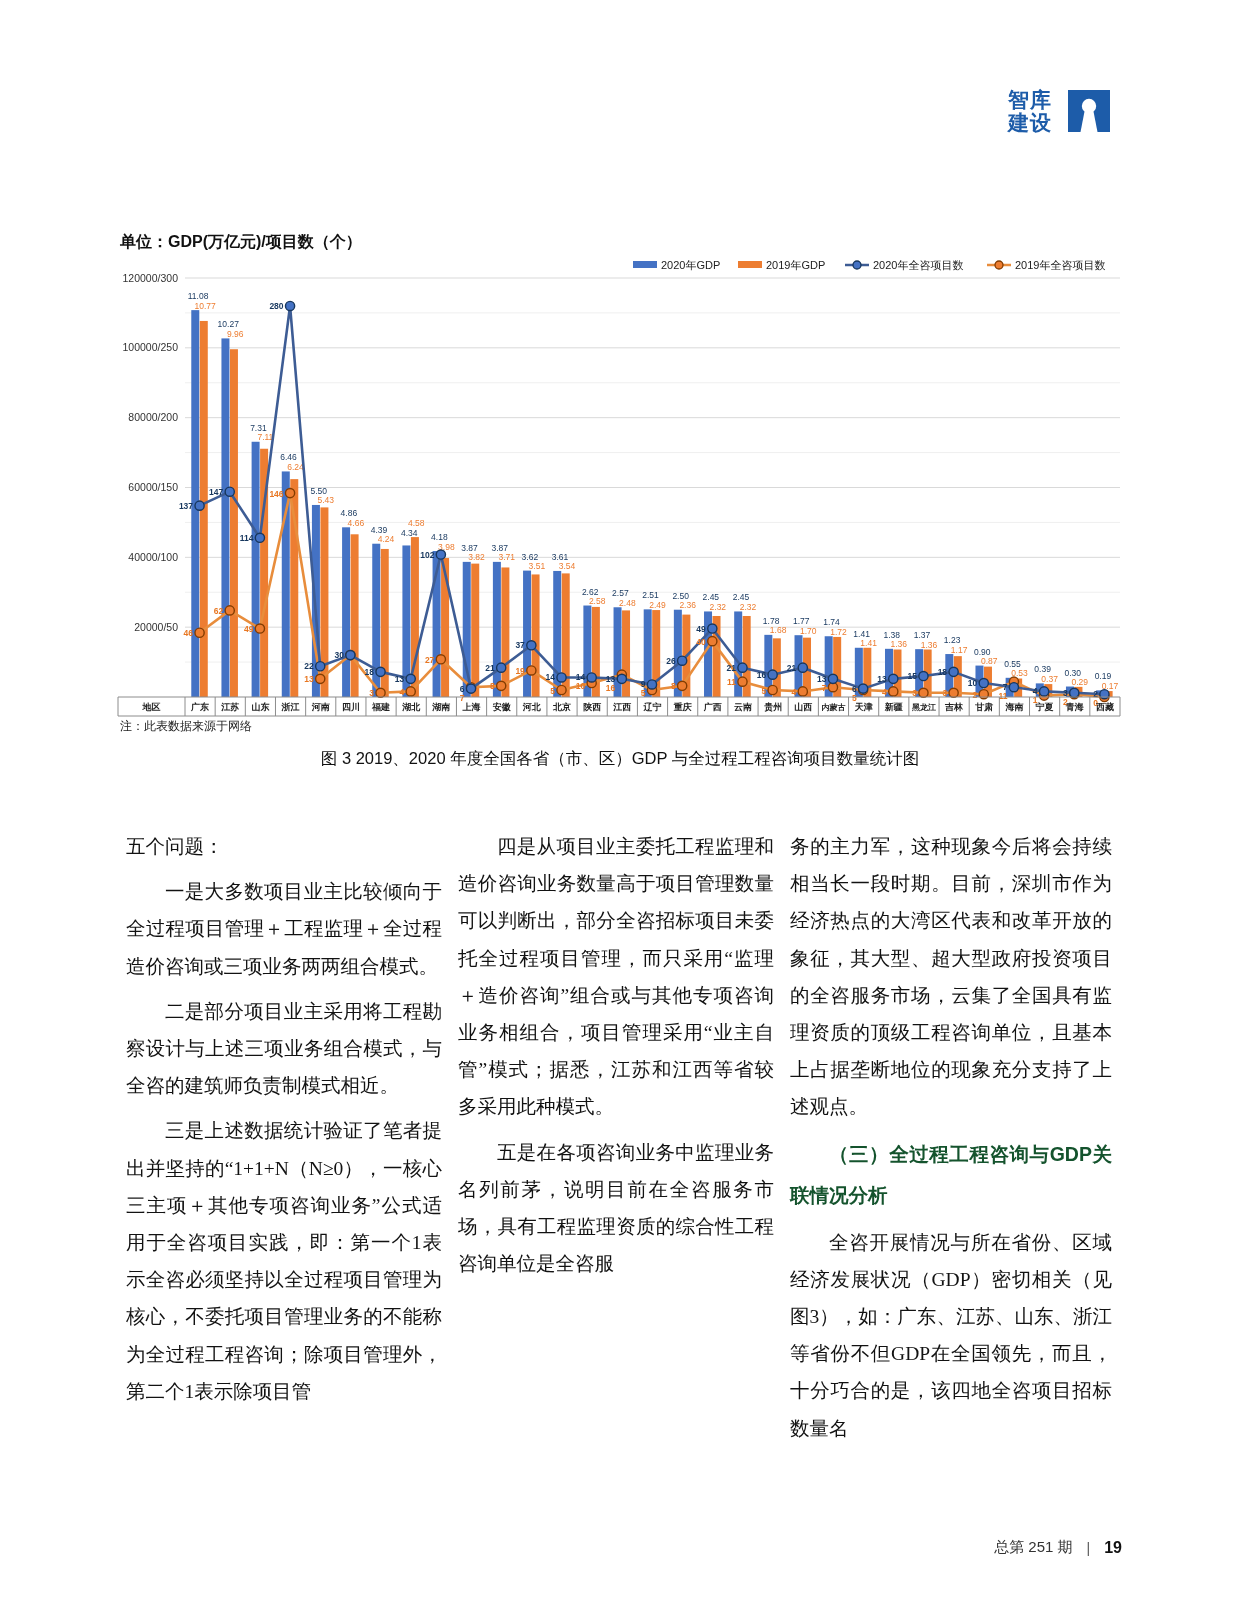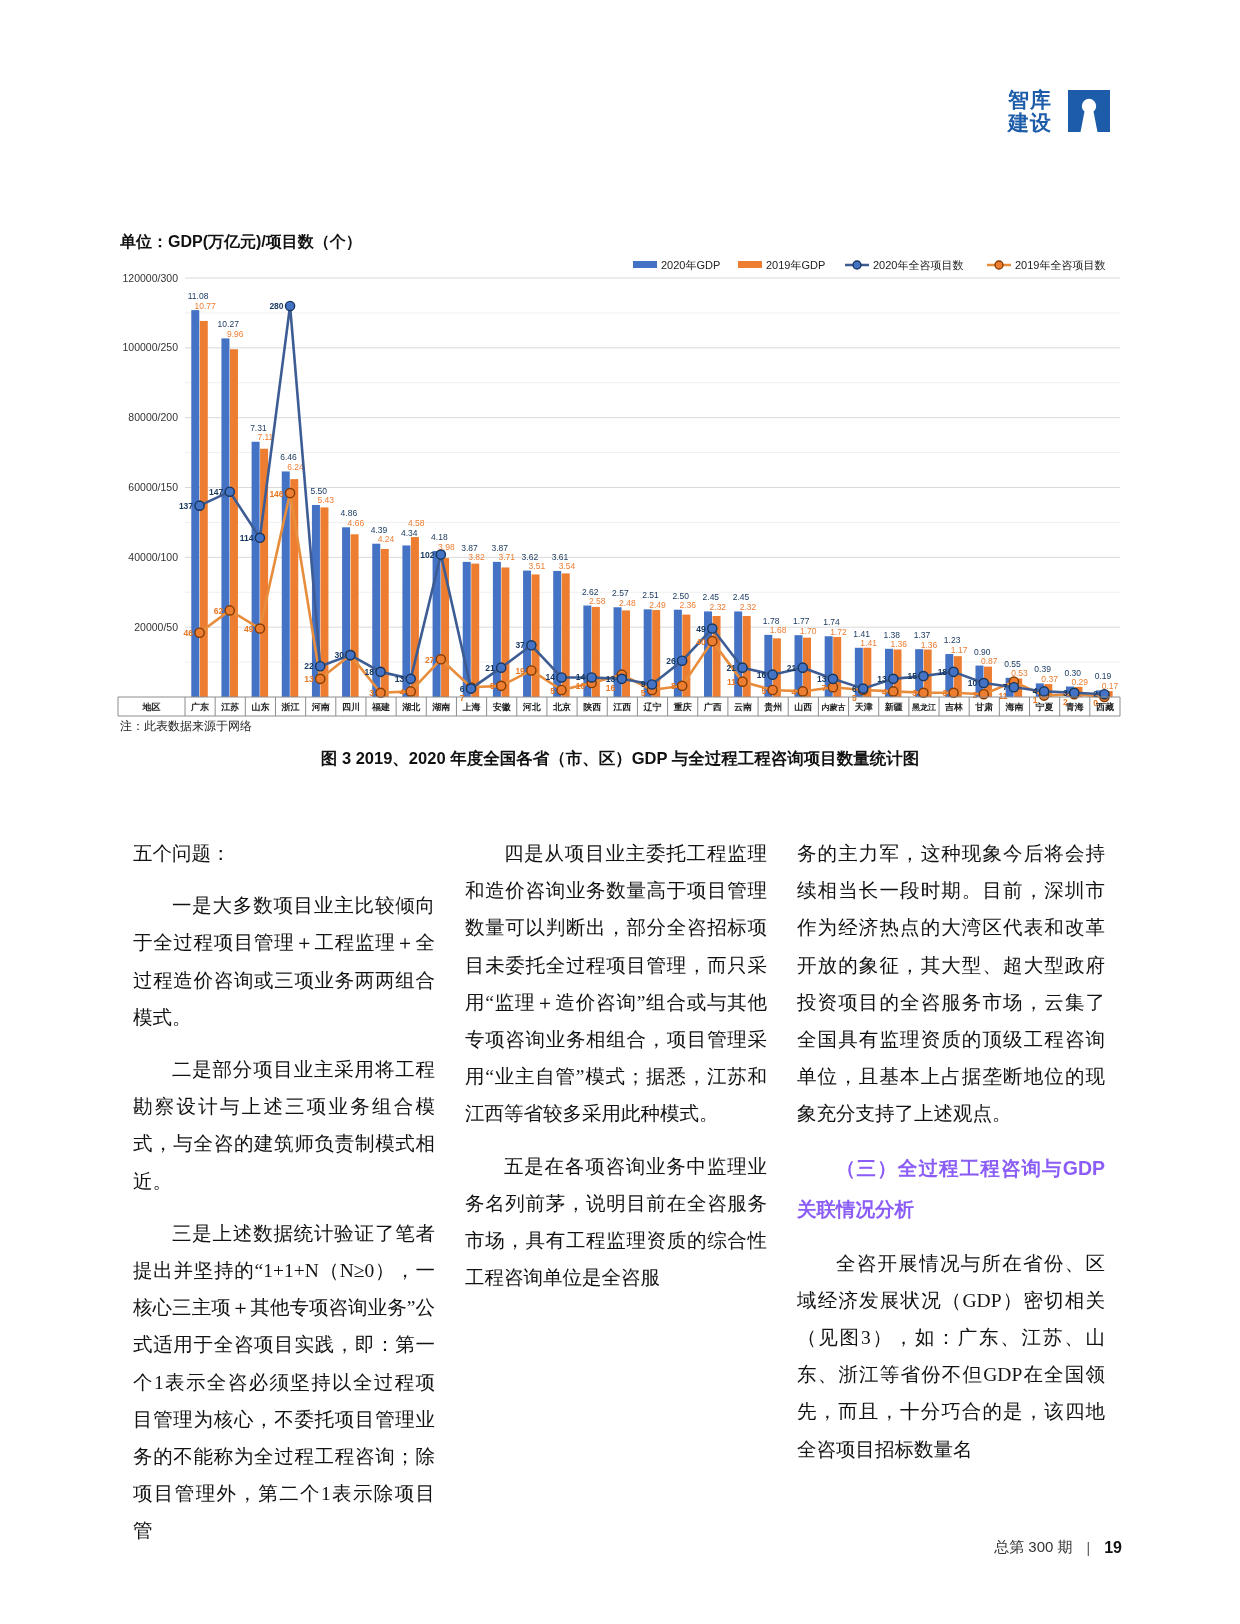--- a/index.html
+++ b/index.html
@@ -10,31 +10,31 @@
   }
   
   .logo{position:absolute;top:88px;right:130px;display:flex;align-items:center;gap:16px;}
   .logo-text{font-size:21px;line-height:23px;font-weight:bold;color:#1d5ca9;letter-spacing:1px;text-align:left;}
   .logo-mark{width:42px;height:42px;display:block;}
   
   .unit-label{position:absolute;left:120px;top:232px;font-size:16px;font-weight:bold;color:#111;text-align:right;}
   .chart-svg{position:absolute;left:0;top:230px;}
   .chart-note{position:absolute;left:120px;top:718px;font-size:12px;color:#222;}
   .chart-caption{position:absolute;left:0;top:748px;width:1240px;text-align:center;
-    font-size:16.5px;font-weight:bold;color:#111;font-family:"Liberation Sans","DejaVu Sans",sans-serif;}
+    font-size:16.5px;font-weight:normal;color:#111;font-family:"Liberation Sans","DejaVu Sans",sans-serif;}
   
   .col{position:absolute;top:820px;height:690px;font-family:"Liberation Serif","DejaVu Serif",serif;
     font-size:19.5px;line-height:37.2px;text-align:justify;color:#121212;}
-  .col p{margin:15px;text-indent:2em;}
+  .col p{margin:8px;text-indent:2em;}
   .col p.noindent{text-indent:0;}
   #col1{left:118px;width:332px;}
   #col2{left:450px;width:332px;}
   #col3{left:782px;width:338px;}
   .sec-heading{margin:0;text-indent:2em;font-family:"Liberation Sans","DejaVu Sans",sans-serif;
-    font-weight:bold;font-size:19.5px;line-height:41px;color:#8b5cf6;}
+    font-weight:bold;font-size:19.5px;line-height:41px;color:#14532d;}
   
   .footer{position:absolute;right:118px;top:1538px;font-size:15px;color:#333;
     display:flex;align-items:center;gap:14px;}
   .footer .sep{color:#555;font-size:14px;}
   .footer .pageno{font-weight:bold;color:#111;font-size:16px;}
 </style>
 </head>
 <body>
 
 <div class="page">
@@ -419,18 +419,18 @@
     <p>四是从项目业主委托工程监理和造价咨询业务数量高于项目管理数量可以判断出，部分全咨招标项目未委托全过程项目管理，而只采用“监理＋造价咨询”组合或与其他专项咨询业务相组合，项目管理采用“业主自管”模式；据悉，江苏和江西等省较多采用此种模式。</p>
     <p>五是在各项咨询业务中监理业务名列前茅，说明目前在全咨服务市场，具有工程监理资质的综合性工程咨询单位是全咨服</p>
   </div>
   <div class="col" id="col3">
     <p class="noindent">务的主力军，这种现象今后将会持续相当长一段时期。目前，深圳市作为经济热点的大湾区代表和改革开放的象征，其大型、超大型政府投资项目的全咨服务市场，云集了全国具有监理资质的顶级工程咨询单位，且基本上占据垄断地位的现象充分支持了上述观点。</p>
     <p class="sec-heading">（三）全过程工程咨询与GDP关联情况分析</p>
     <p>全咨开展情况与所在省份、区域经济发展状况（GDP）密切相关（见图3），如：广东、江苏、山东、浙江等省份不但GDP在全国领先，而且，十分巧合的是，该四地全咨项目招标数量名</p>
   </div>
 
   <div class="footer">
-    <span>总第 300 期</span>
+    <span>总第 251 期</span>
     <span class="sep">|</span>
     <span class="pageno">19</span>
   </div>
 
 </div>
 
 </body></html>

